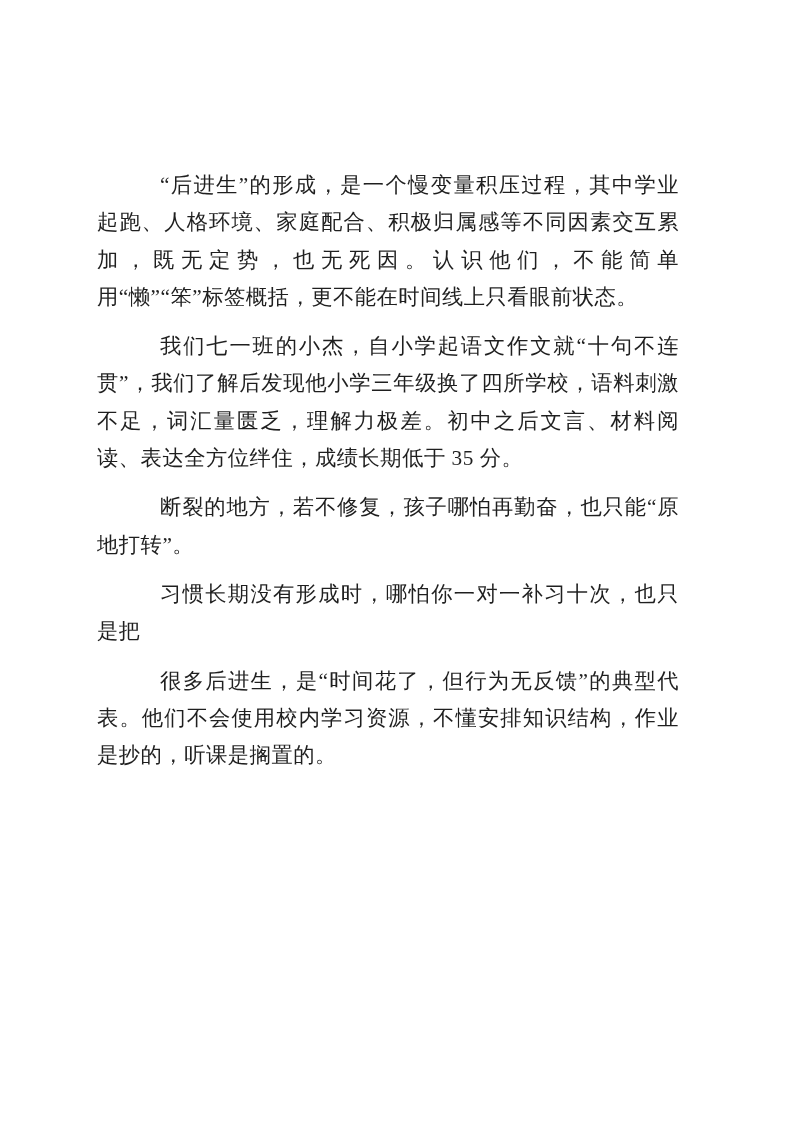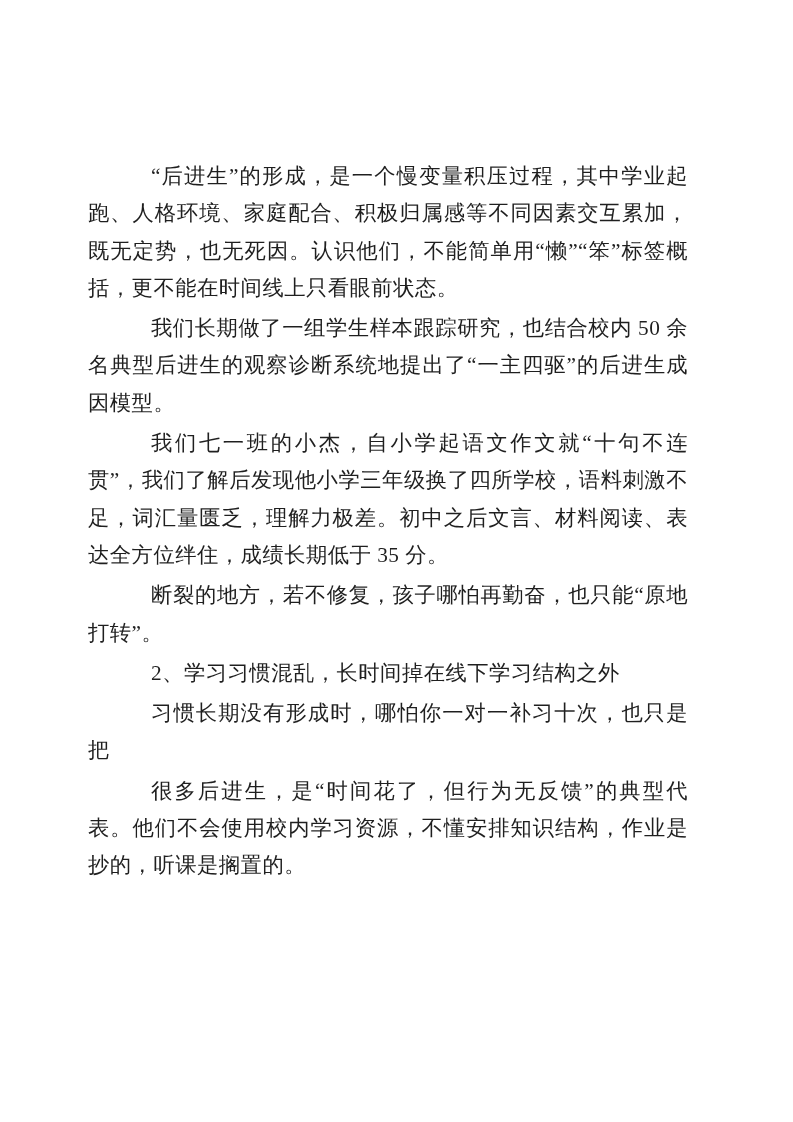--- a/index.html
+++ b/index.html
@@ -16,37 +16,35 @@
     font-family: "Liberation Serif", "DejaVu Serif", serif;
   }
   .content {
     position: absolute;
     left: 85px;
     top: 155px;
     width: 606px;
     color: #1f1f1f;
   }
   .content p {
-    margin: 3px;
+    margin: 12px;
     padding: 0;
     font-size: 21.3px;
     line-height: 37.3px;
     text-indent: 63px;
     text-align: justify;
     text-justify: inter-character;
     letter-spacing: 0.5px;
     word-break: break-all;
   }
 </style>
 </head>
 <body>
 
 <div class="page">
   <div class="content">
     <p>“后进生”的形成，是一个慢变量积压过程，其中学业起跑、人格环境、家庭配合、积极归属感等不同因素交互累加，既无定势，也无死因。认识他们，不能简单用“懒”“笨”标签概括，更不能在时间线上只看眼前状态。</p>
-    <p>我们长期做了一组学生样本跟踪研究，也结合校内 50 余名典型后进生的观察诊断系统地提出了“一主四驱”的后进生成因模型。</p>
     <p>我们七一班的小杰，自小学起语文作文就“十句不连贯”，我们了解后发现他小学三年级换了四所学校，语料刺激不足，词汇量匮乏，理解力极差。初中之后文言、材料阅读、表达全方位绊住，成绩长期低于 35 分。</p>
     <p>断裂的地方，若不修复，孩子哪怕再勤奋，也只能“原地打转”。</p>
-    <p>2、学习习惯混乱，长时间掉在线下学习结构之外</p>
     <p>习惯长期没有形成时，哪怕你一对一补习十次，也只是把</p>
     <p>很多后进生，是“时间花了，但行为无反馈”的典型代表。他们不会使用校内学习资源，不懂安排知识结构，作业是抄的，听课是搁置的。</p>
   </div>
 </div>
 
 </body></html>

